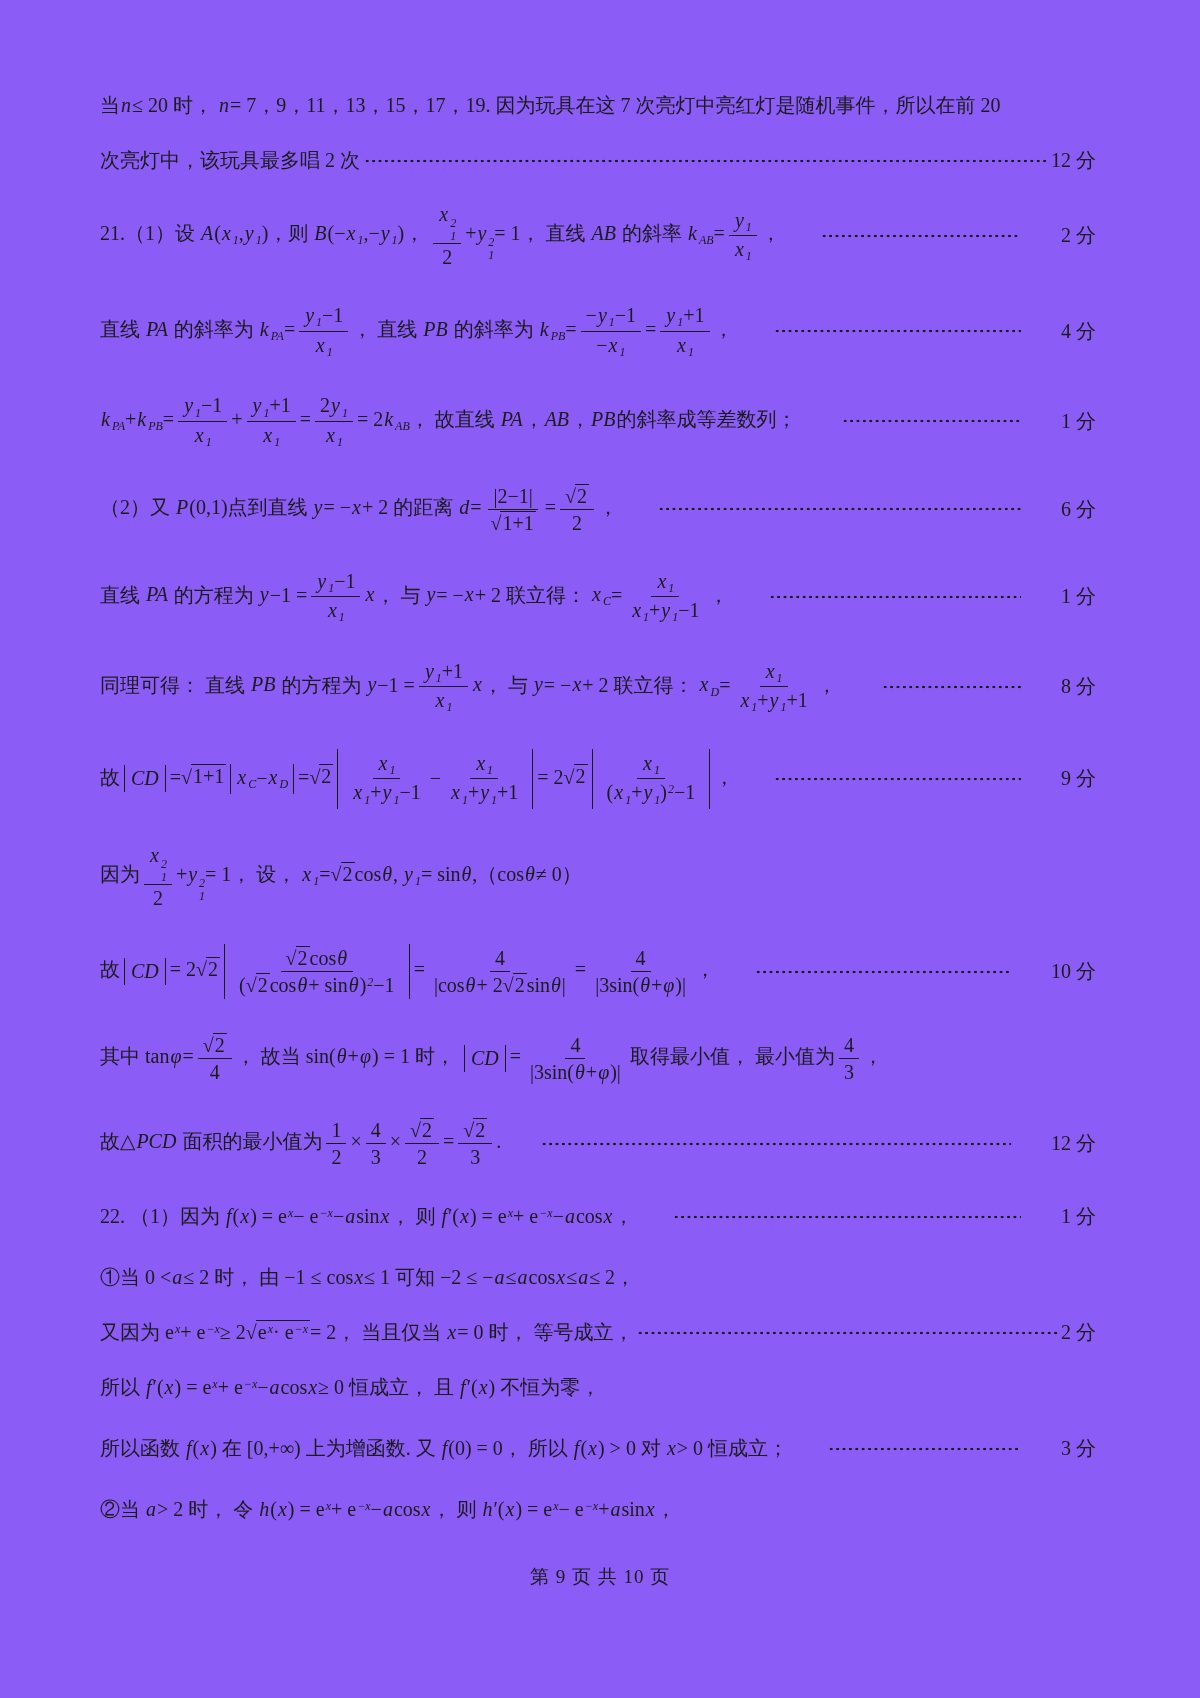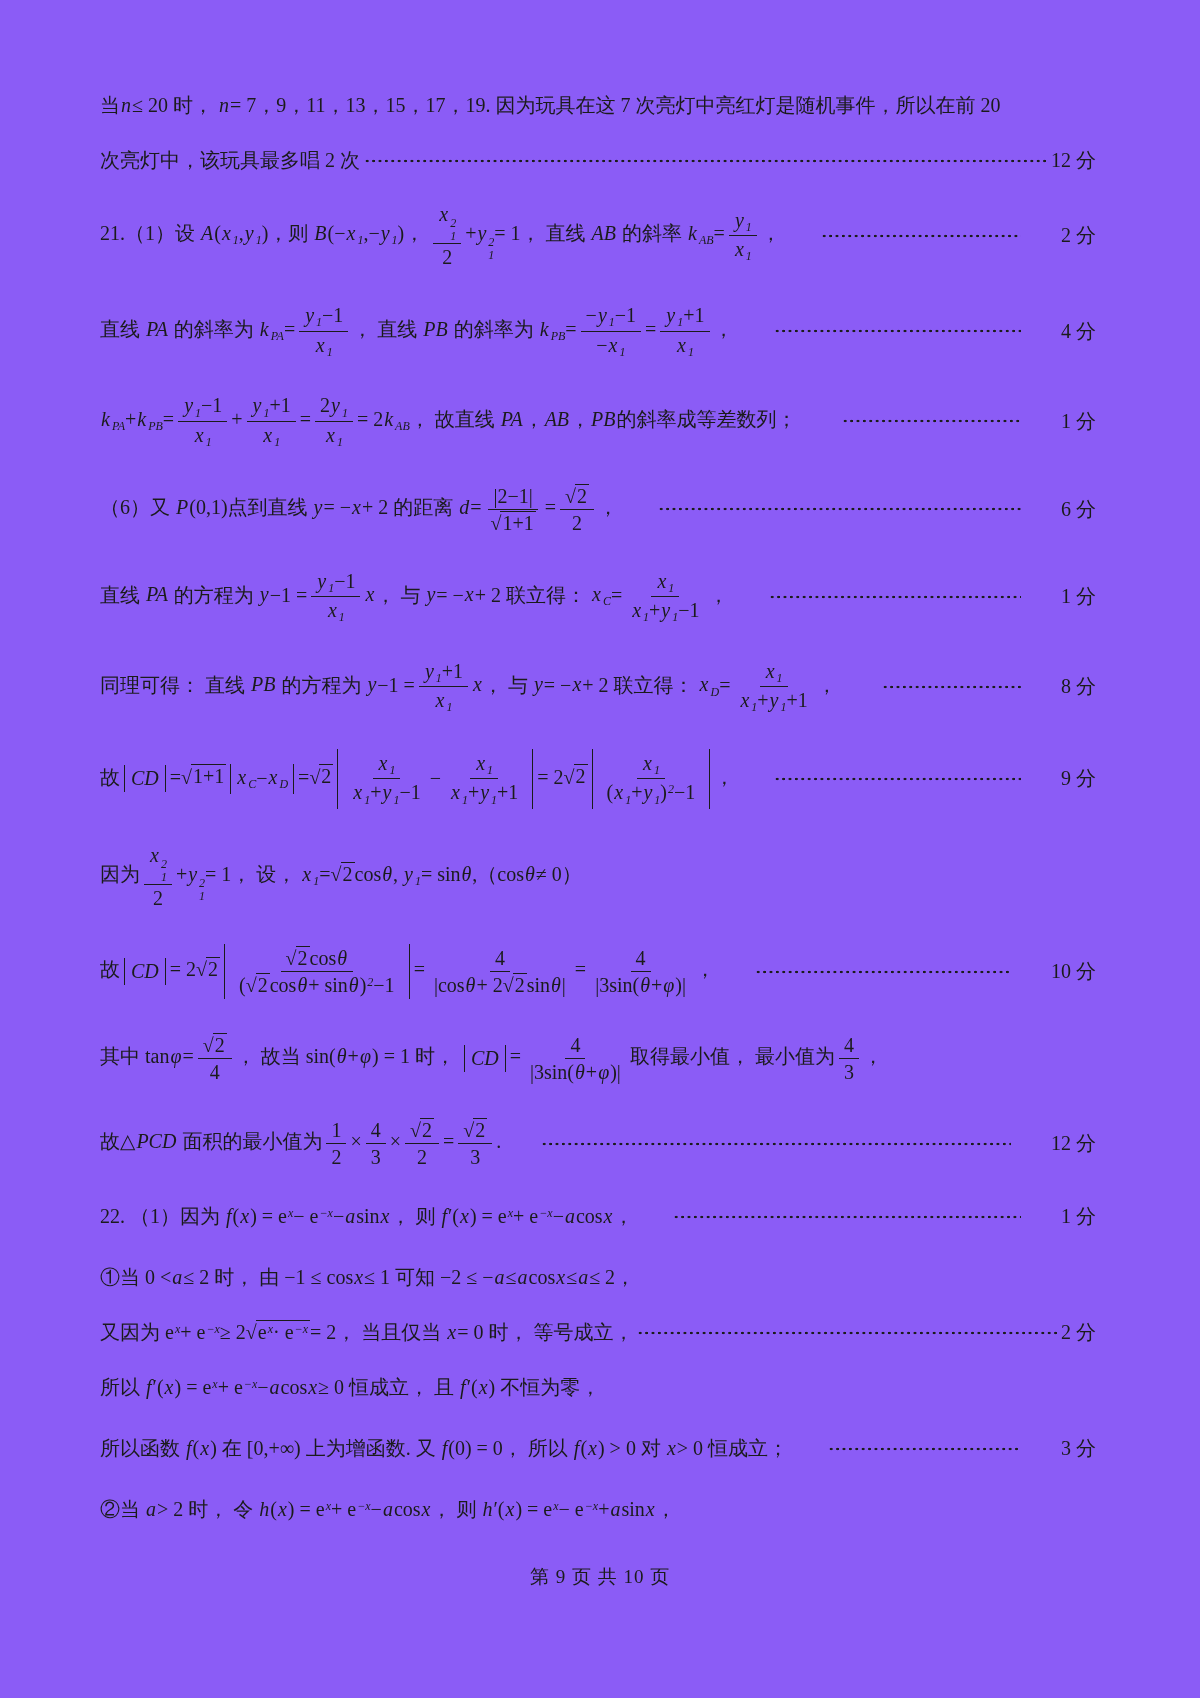--- a/index.html
+++ b/index.html
@@ -96,21 +96,21 @@
             <span class="fnum"><span class="vt"><span class="it">y</span><span class="sub">1</span></span><span class="tx">+1</span></span>
             <span class="fden"><span class="vt"><span class="it">x</span><span class="sub">1</span></span></span>
           </span><span class="tx">=</span><span class="frac">
             <span class="fnum"><span class="tx">2</span><span class="vt"><span class="it">y</span><span class="sub">1</span></span></span>
             <span class="fden"><span class="vt"><span class="it">x</span><span class="sub">1</span></span></span>
           </span><span class="tx">= 2</span><span class="vt"><span class="it">k</span><span class="sub">AB</span></span><span class="tx">， 故直线 </span><span class="vt"><span class="it">PA</span></span><span class="tx">，</span><span class="vt"><span class="it">AB</span></span><span class="tx">，</span><span class="vt"><span class="it">PB</span></span><span class="tx">的斜率成等差数列； </span></span>
         <span class="dots"></span>
         <span class="score">1 分</span>
       </div>
       <div class="line tall">
-        <span class="seq"><span class="tx">（6）又 </span><span class="vt"><span class="it">P</span></span><span class="tx">(0,1)点到直线 </span><span class="vt"><span class="it">y</span></span><span class="tx">= −</span><span class="vt"><span class="it">x</span></span><span class="tx">+ 2 的距离 </span><span class="vt"><span class="it">d</span></span><span class="tx">=</span><span class="frac">
+        <span class="seq"><span class="tx">（2）又 </span><span class="vt"><span class="it">P</span></span><span class="tx">(0,1)点到直线 </span><span class="vt"><span class="it">y</span></span><span class="tx">= −</span><span class="vt"><span class="it">x</span></span><span class="tx">+ 2 的距离 </span><span class="vt"><span class="it">d</span></span><span class="tx">=</span><span class="frac">
             <span class="fnum"><span class="tx">|2−1|</span></span>
             <span class="fden"><span class="sqrt"><span class="rad">√</span><span class="qb"><span class="tx">1+1</span></span></span></span>
           </span><span class="tx">=</span><span class="frac">
             <span class="fnum"><span class="sqrt"><span class="rad">√</span><span class="qb"><span class="tx">2</span></span></span></span>
             <span class="fden"><span class="tx">2</span></span>
           </span><span class="tx">，</span></span>
         <span class="dots"></span>
         <span class="score">6 分</span>
       </div>
       <div class="line tall">

